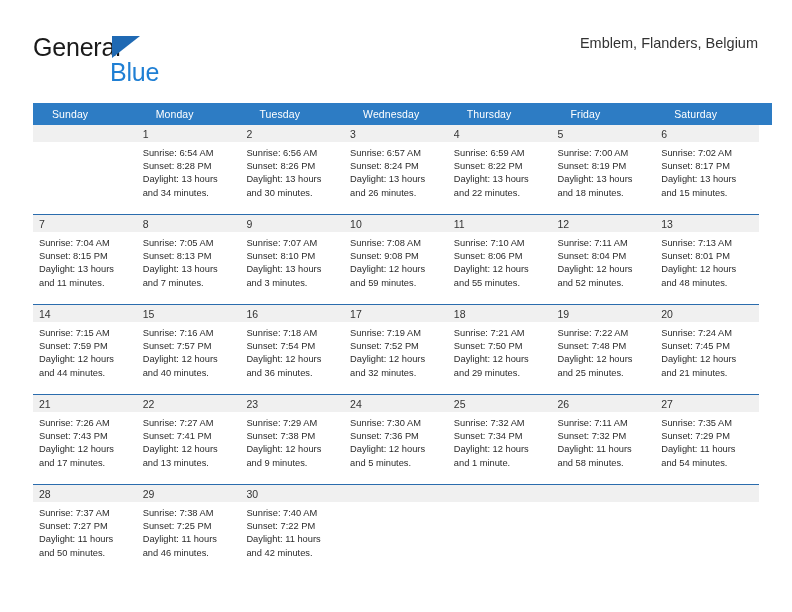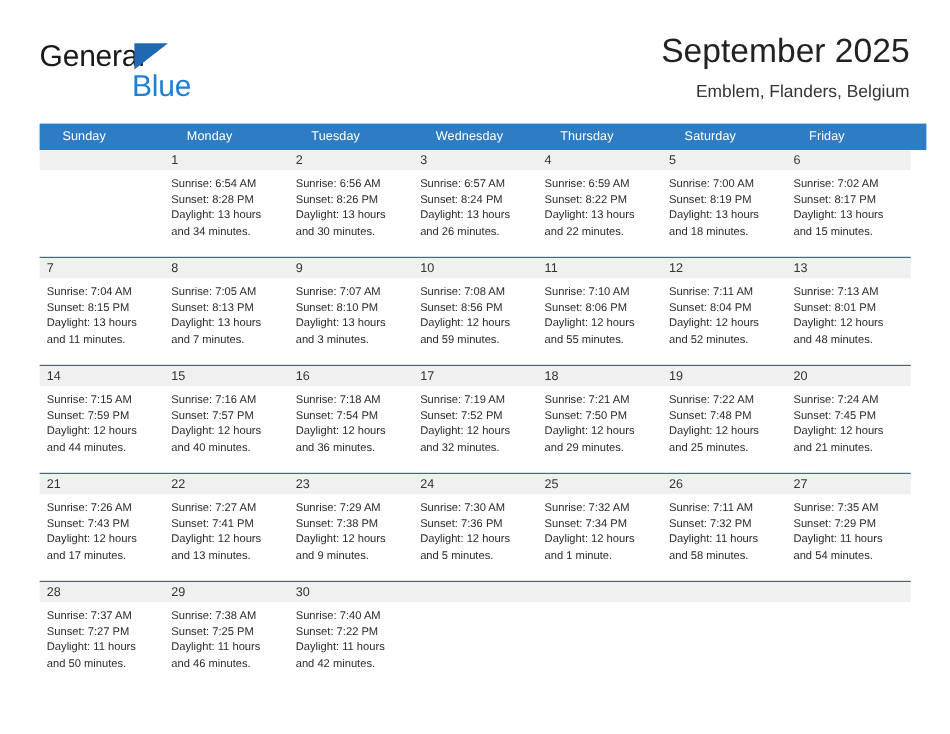--- a/index.html
+++ b/index.html
@@ -158,34 +158,33 @@
 
 <div class="page">
 
   <div class="header">
     <div class="brand">
       <span class="brand-general">General</span>
       <span class="brand-triangle"></span>
       <span class="brand-blue">Blue</span>
     </div>
     <div class="title-block">
-      <div class="month-title">September 2025</div>
       <div class="location">Emblem, Flanders, Belgium</div>
     </div>
   </div>
 
   <div class="calendar">
     <div class="weekday-row">
       <div class="weekday-cell">Sunday</div>
       <div class="weekday-cell">Monday</div>
       <div class="weekday-cell">Tuesday</div>
       <div class="weekday-cell">Wednesday</div>
       <div class="weekday-cell">Thursday</div>
+      <div class="weekday-cell">Friday</div>
       <div class="weekday-cell">Saturday</div>
-      <div class="weekday-cell">Friday</div>
     </div>
 
     <div class="week-row first">
       <div class="daynum-strip">
         <div class="daynum-cell"></div>
         <div class="daynum-cell">1</div>
         <div class="daynum-cell">2</div>
         <div class="daynum-cell">3</div>
         <div class="daynum-cell">4</div>
         <div class="daynum-cell">5</div>
@@ -261,21 +260,21 @@
           <div class="detail-line">and 7 minutes.</div>
         </div>
         <div class="detail-cell">
           <div class="detail-line">Sunrise: 7:07 AM</div>
           <div class="detail-line">Sunset: 8:10 PM</div>
           <div class="detail-line">Daylight: 13 hours</div>
           <div class="detail-line">and 3 minutes.</div>
         </div>
         <div class="detail-cell">
           <div class="detail-line">Sunrise: 7:08 AM</div>
-          <div class="detail-line">Sunset: 8:56 PM</div>
+          <div class="detail-line">Sunset: 9:08 PM</div>
           <div class="detail-line">Daylight: 12 hours</div>
           <div class="detail-line">and 59 minutes.</div>
         </div>
         <div class="detail-cell">
           <div class="detail-line">Sunrise: 7:10 AM</div>
           <div class="detail-line">Sunset: 8:06 PM</div>
           <div class="detail-line">Daylight: 12 hours</div>
           <div class="detail-line">and 55 minutes.</div>
         </div>
         <div class="detail-cell">

